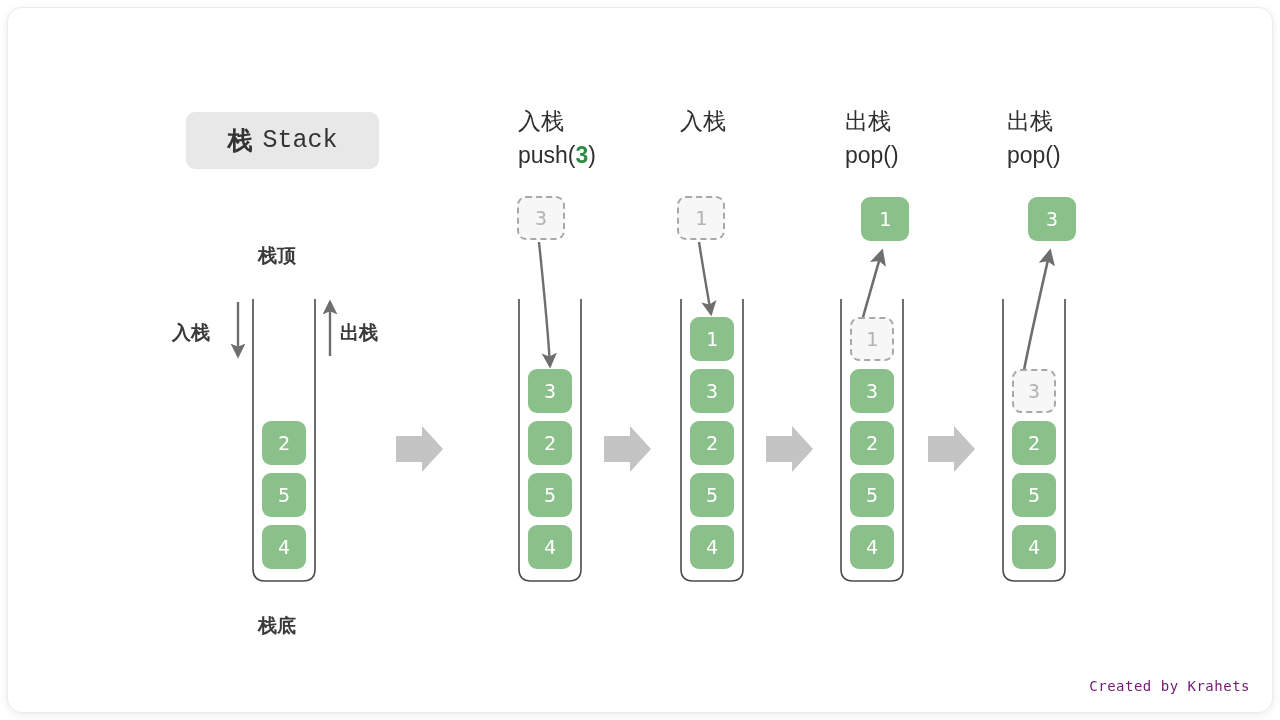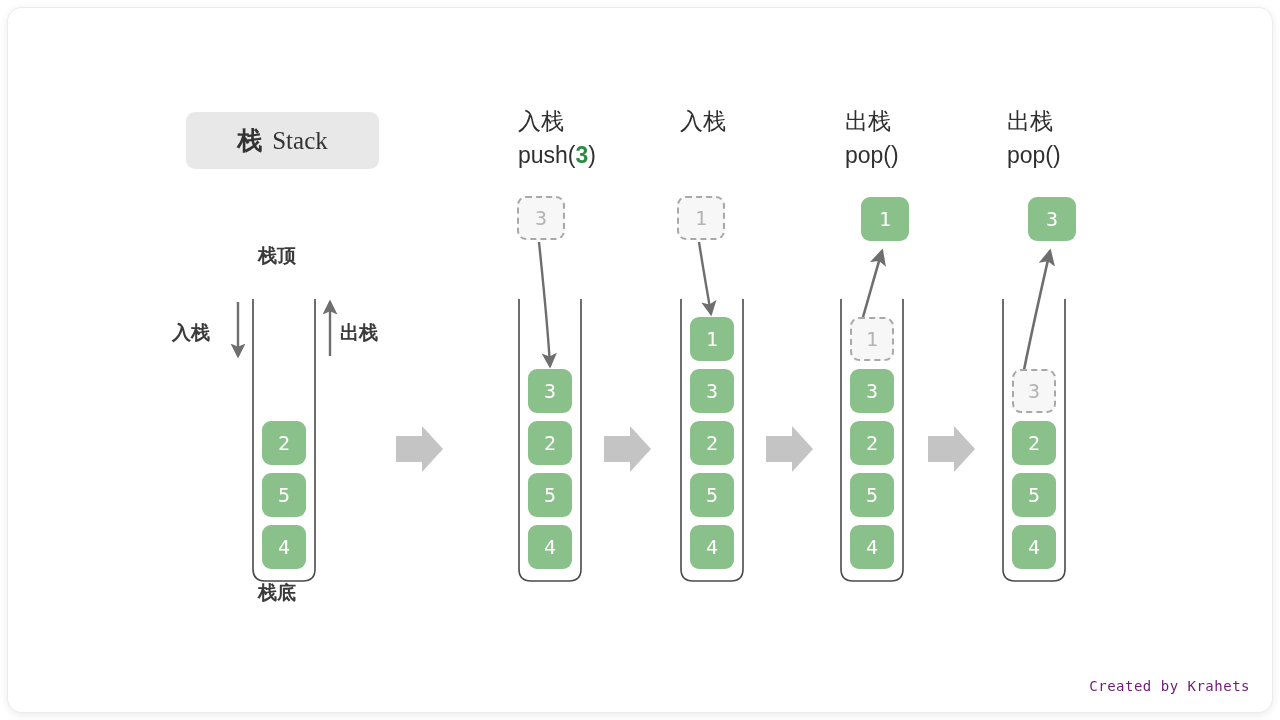--- a/index.html
+++ b/index.html
@@ -42,21 +42,21 @@
     justify-content: center;
   }
   #title-pill .t-cn {
     font-family: "DejaVu Sans", sans-serif;
     font-size: 25px;
     font-weight: bold;
     color: #333333;
     letter-spacing: 0px;
   }
   #title-pill .t-en {
-    font-family: Liberation Serif, serif;
+    font-family: Liberation Mono, monospace;
     font-size: 25px;
     font-weight: normal;
     color: #333333;
     margin-left: 10px;
   }
 
   
   .cjk-bold {
     position: absolute;
     font-family: "DejaVu Sans", sans-serif;
@@ -161,21 +161,21 @@
 
 <div id="stage">
   <div id="card"></div>
 
   <div id="title-pill">
     <span class="t-cn">栈</span>
     <span class="t-en">Stack</span>
   </div>
 
   <div class="cjk-bold" style="left:258px; top:243px;">栈顶</div>
-  <div class="cjk-bold" style="left:258px; top:580px;">栈底</div>
+  <div class="cjk-bold" style="left:258px; top:613px;">栈底</div>
   <div class="cjk-bold" style="left:172px; top:320px;">入栈</div>
   <div class="cjk-bold" style="left:340px; top:320px;">出栈</div>
 
   <div class="col-head" style="left:518px;">
     <span class="line-cn">入栈</span>
     <span class="line-code"><span>push(</span><span class="arg">3</span><span>)</span></span>
   </div>
 
   <div class="col-head" style="left:680px;">
     <span class="line-cn">入栈</span>

